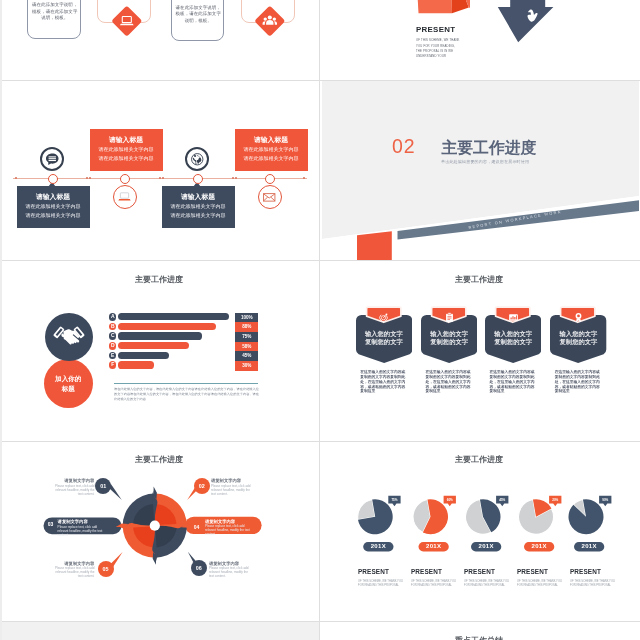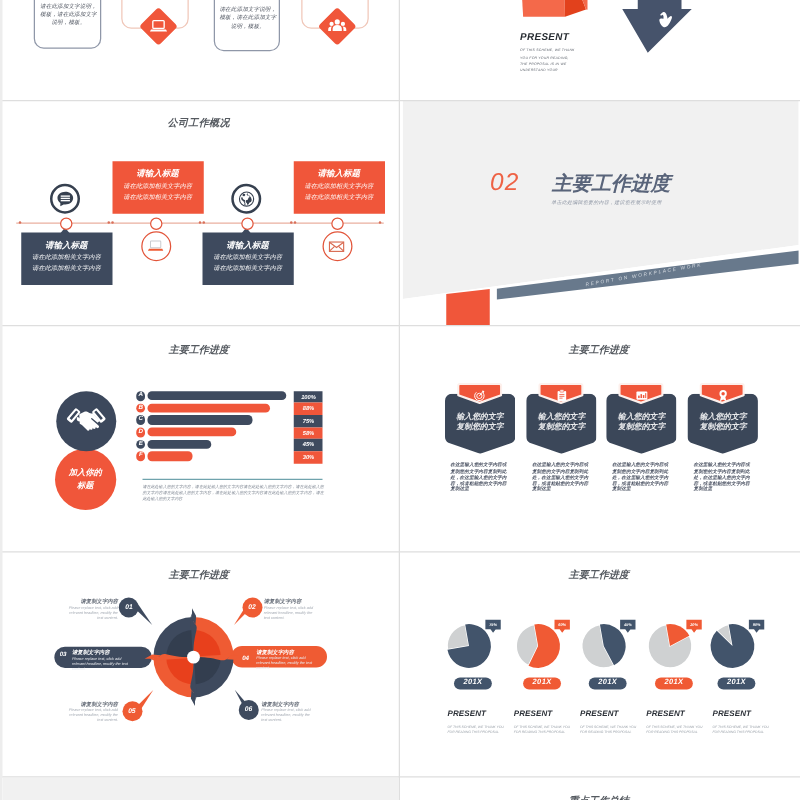--- a/index.html
+++ b/index.html
@@ -1,18 +1,18 @@
 <!DOCTYPE html>
 <html><head>
 <meta charset="utf-8">
 <style>
   html,body{margin:0;padding:0;}
   body{width:640px;height:640px;overflow:hidden;background:#fff;
        font-family:"Liberation Sans",sans-serif;-webkit-font-smoothing:antialiased;}
-  .grid{position:relative;width:640px;height:640px;background:#fff;font-style:italic;}
+  .grid{position:relative;width:640px;height:640px;background:#fff;}
   .cell{position:absolute;width:320px;height:180.4px;overflow:hidden;background:#fff;}
   .vline{position:absolute;left:319px;top:0;width:1px;height:640px;background:#dedede;z-index:50;}
   .hline{position:absolute;left:0;width:640px;height:1px;background:#dedede;z-index:50;}
   .edge{position:absolute;left:0;top:0;width:2px;height:640px;background:#ededed;z-index:51;}
   .slide{position:absolute;left:2px;top:0;width:317px;height:180px;overflow:hidden;background:#fff;}
   .ttl{position:absolute;left:-1.5px;width:317px;text-align:center;font-weight:bold;color:#555a60;}
 
   
   #s3 .tl-title{top:12.6px;font-size:8px;letter-spacing:.3px;}
   #s3 .axis{position:absolute;left:11px;top:97.2px;width:294px;height:1.6px;background:#eab0a0;}
@@ -148,21 +148,20 @@
           <path d="M205.5 115.3c-.1 1.5.4 3.1 1.6 4.8.6.9 1.3 1.4 2 1.6 1.4.3 2.7-.7 3.8-2.2 1.2-1.6 2.1-3.6 2.6-5.2.3-1.1-.3-1.7-1.2-1.3-.8.3-1.6 1-2.3 1.9-.2-1.7-.7-3.2-1.4-4.3-.5-.8-1.2-1.2-1.9-1-1 .3-1.9 1.3-2.6 2.4l.9.6c.4-.5.8-.8 1.1-.7.4.1.6.6.7 1.3.1.7 0 1.4-.2 1.9-.6-.3-1.3-.4-1.9-.3-.7.1-1.2.5-1.2 1.5z" fill="#fff"></path>
         </g>
       </svg>
       <div class="s2h">PRESENT</div>
       <div class="s2b">OF THIS SCHEME, WE THANK YOU FOR YOUR READING, THE PROPOSAL IS IN WE UNDERSTAND YOUR</div>
     </div>
   </div>
 
   <div class="cell" style="left:0px;top:80.4px">
     <div class="slide" id="s3">
-      <div class="ttl tl-title">公司工作概况</div>
       <div class="axis"></div>
       <div class="tick" style="left:13px"></div>
       <div class="tick" style="left:84px"></div>
       <div class="tick" style="left:87px"></div>
       <div class="tick" style="left:157px"></div>
       <div class="tick" style="left:160px"></div>
       <div class="tick" style="left:230px"></div>
       <div class="tick" style="left:233px"></div>
       <div class="tick" style="left:301px"></div>
 

